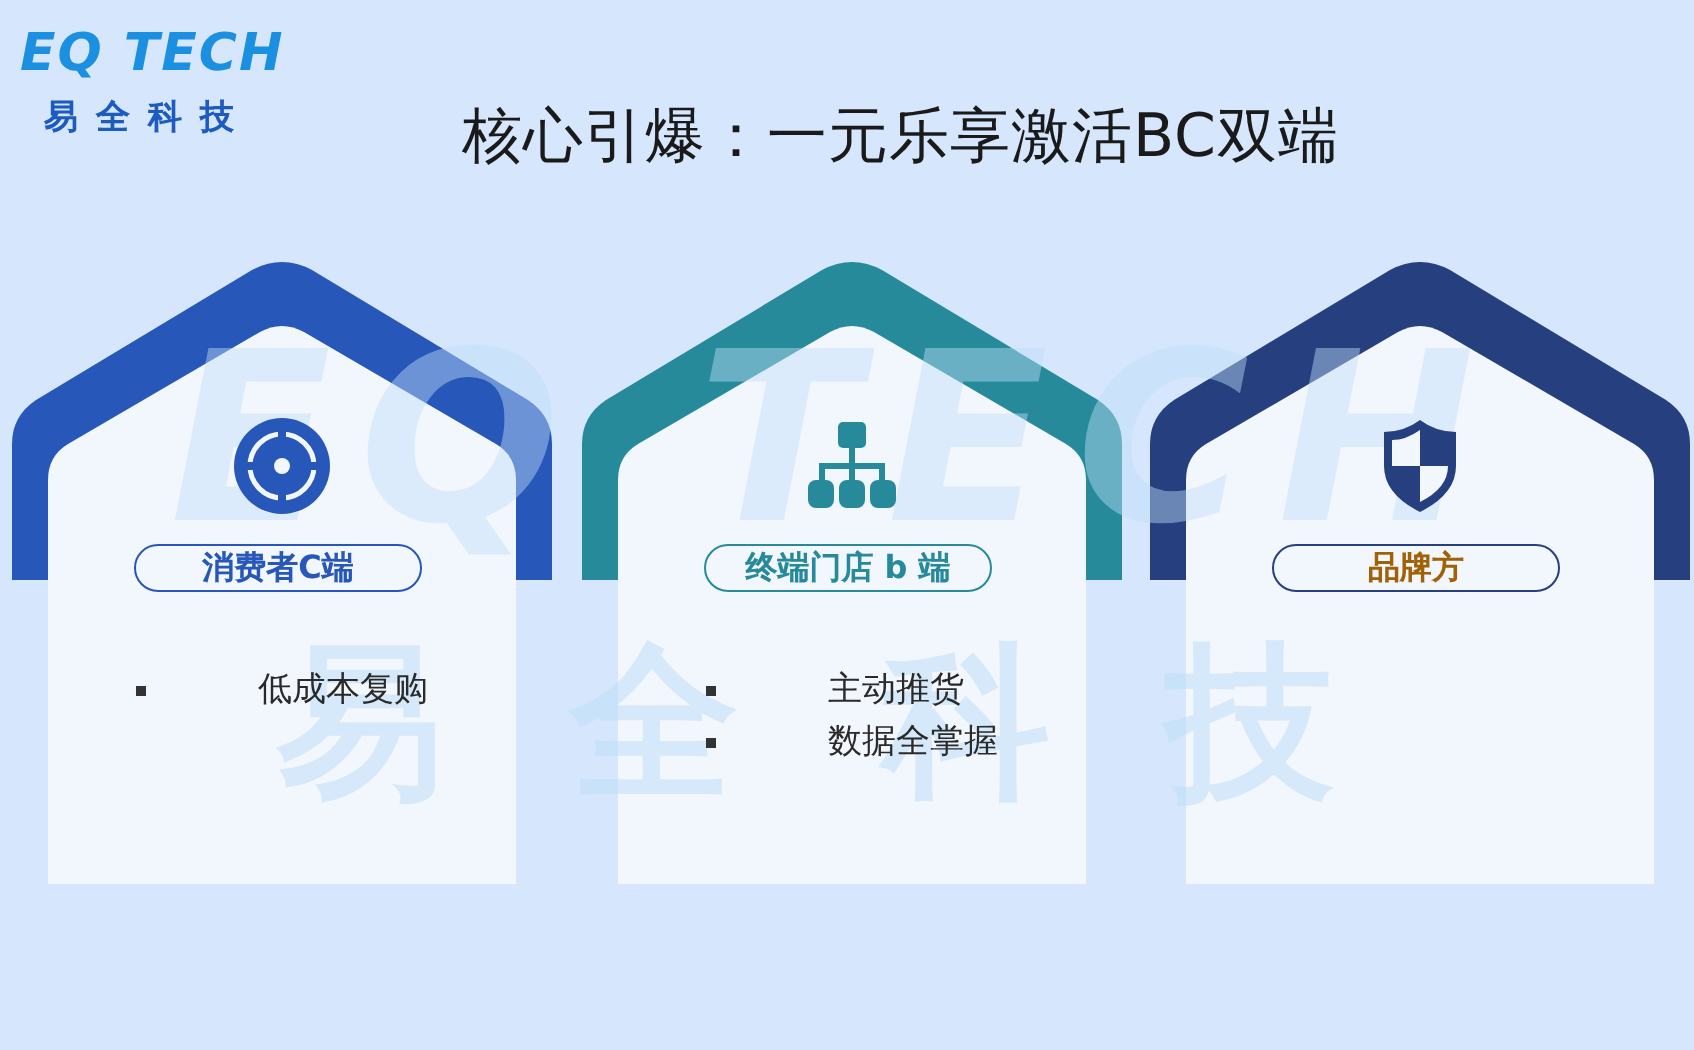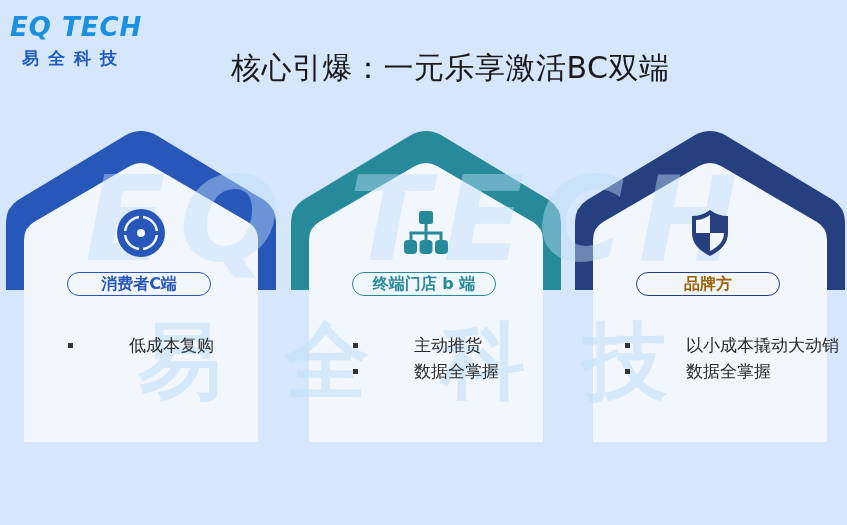--- a/index.html
+++ b/index.html
@@ -130,24 +130,14 @@
     <path d="M18,312 L18,110 Q18,98 28,92 L124,36 Q135,30 146,36 L242,92 Q252,98 252,110 L252,312 Z" fill="#f2f6fd"></path>
   </svg>
   <div class="icon-wrap">
     <svg width="52" height="52" viewBox="0 0 52 52">
       <path d="M26,3 Q34,9 44,9 L44,26 Q44,40 26,49 Q8,40 8,26 L8,9 Q18,9 26,3 Z" fill="#263f7e"></path>
       <path d="M26,8 Q19,13 12,13 L12,26 L26,26 Z" fill="#f2f6fd"></path>
       <path d="M26,26 L40,26 Q40,37 26,44 Z" fill="#f2f6fd"></path>
     </svg>
   </div>
   <div class="pill" style="border-color:#263f7e;color:#a16207;left:61px;">品牌方</div>
-  <ul class="bullets" style="left:50px;">
-    <li>
-        <span class="dot"></span>
-        <span>以小成本撬动大动销</span>
-      </li>
-    <li>
-        <span class="dot"></span>
-        <span>数据全掌握</span>
-      </li>
-  </ul>
   <div class="wm-cn" style="left:8px;top:175px;">技</div>
 </div>
 
 </body></html>

